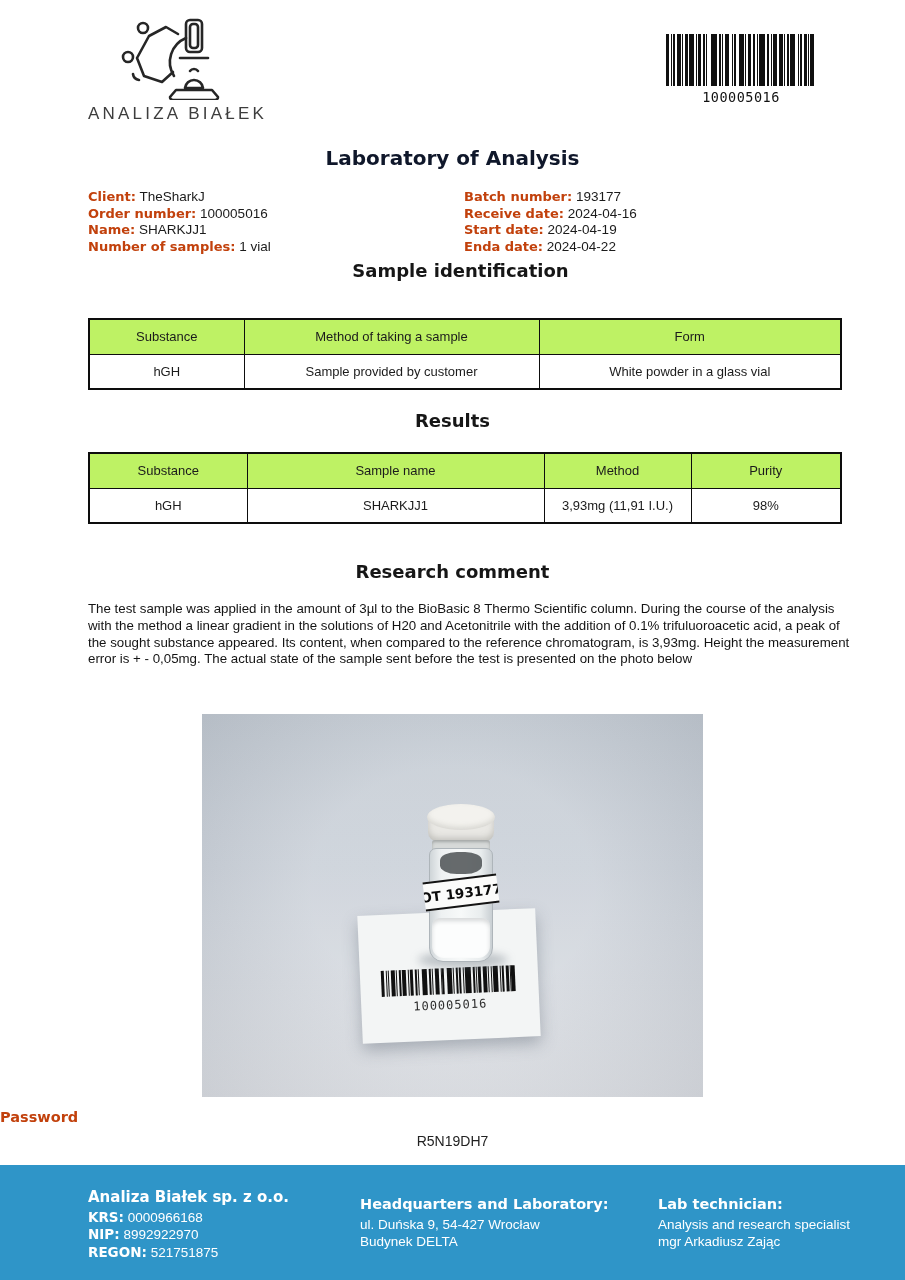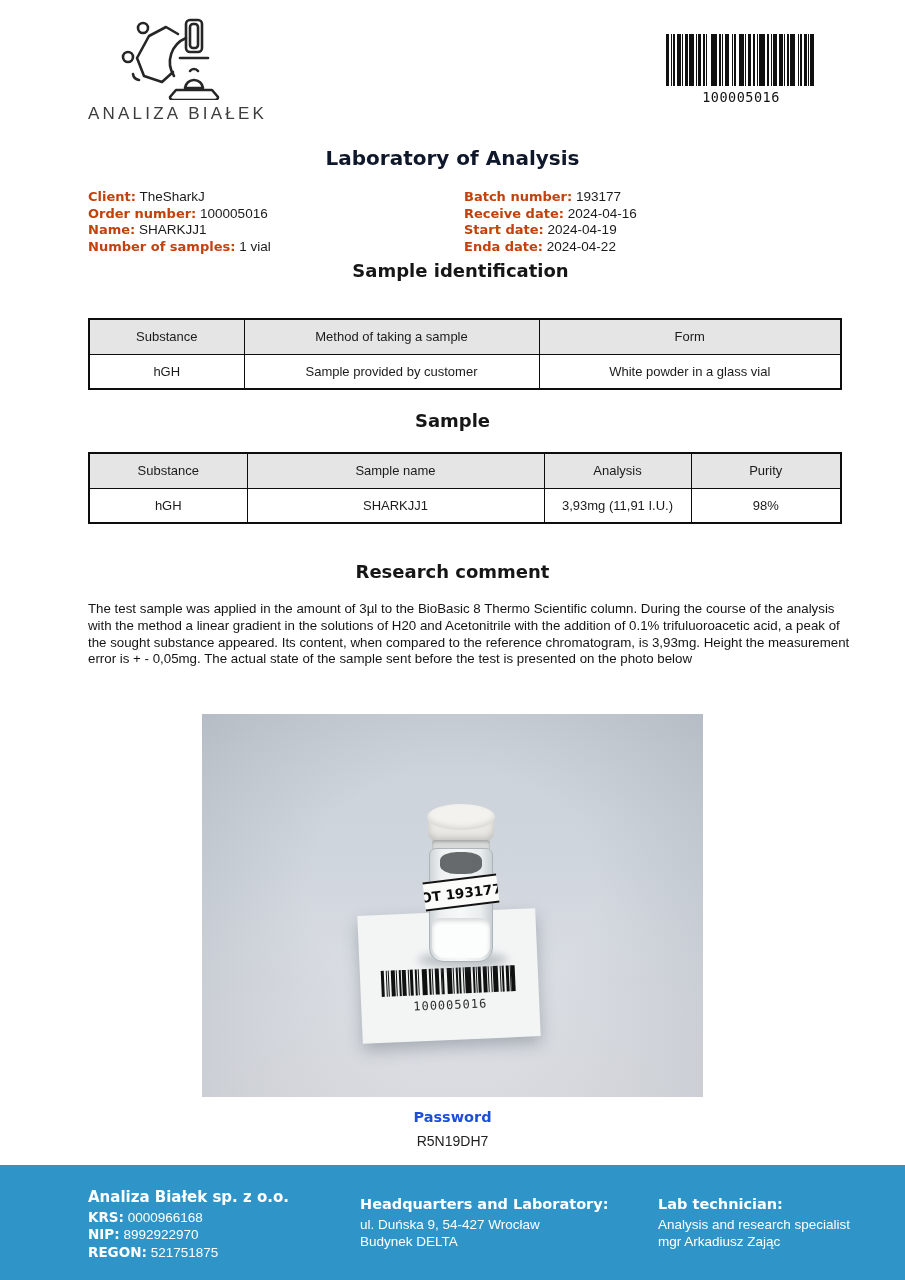--- a/index.html
+++ b/index.html
@@ -25,21 +25,21 @@
   .info-right { left:464px; top:189px; }
 
   h2.section { position:absolute; left:0; width:100%; text-align:center;
                font-family:"DejaVu Sans", sans-serif; font-size:18px; font-weight:bold; color:#161616; }
 
   
   table.data { position:absolute; left:88px; border-collapse:collapse; table-layout:fixed; width:752px;
                border:2px solid #0d0d0d; }
   table.data td, table.data th { border:1px solid #0d0d0d; height:35px; text-align:center; vertical-align:middle;
                font-size:13px; font-weight:normal; padding:0 4px; }
-  table.data thead th { background:#e5e5e5; }
+  table.data thead th { background:#bef264; }
 
   
   p.comment { position:absolute; left:88px; top:601px; width:768px; font-size:13.3px; line-height:16.8px; color:#141414; }
 
   
   .photo { position:absolute; left:202px; top:714px; width:501px; height:383px; overflow:hidden;
            background:linear-gradient(180deg,#c5ccd4 0%, #cbd1d9 40%, #d6dae0 70%, #e3e5e9 100%); }
   .photo .vignette { position:absolute; inset:0;
            background:radial-gradient(ellipse at 50% 45%, rgba(255,255,255,0.10) 40%, rgba(60,70,85,0.14) 100%); }
   .card { position:absolute; left:158px; top:198px; width:178px; height:128px; background:#f3f5f5;
@@ -63,22 +63,22 @@
              opacity:0.85; }
   .powder { position:absolute; left:2px; bottom:3px; width:58px; height:40px; background:#fcfdfd;
             border-radius:8px 8px 12px 12px; box-shadow:inset 0 3px 4px rgba(160,165,168,0.4); }
   .vial-label { position:absolute; left:-4px; top:72px; width:74px; height:29px; background:#fbfbfa;
                 border-top:2px solid #141414; border-bottom:2px solid #141414; transform:rotate(-7deg);
                 display:flex; align-items:center; justify-content:center; overflow:hidden; }
   .vial-label span { font-family:"DejaVu Sans", sans-serif; font-weight:bold; font-size:13.5px; color:#0c0c0c;
                      white-space:nowrap; }
 
   
-  .password-h { position:absolute; left:0; top:1109px; width:100%; text-align:center;
-                font-family:"DejaVu Sans", sans-serif; font-size:14.5px; font-weight:bold; color:#1d4ed8; }
+  .password-h { position:absolute; left:0; top:1109px; width:100%; text-align:left;
+                font-family:"DejaVu Sans", sans-serif; font-size:14.5px; font-weight:bold; color:#c2410c; }
   .password-v { position:absolute; left:0; top:1133px; width:100%; text-align:center; font-size:14px; color:#222; }
 
   
   .footer { position:absolute; left:0; top:1165px; width:905px; height:115px; background:#2f95c8; color:#ffffff; }
   .footer b { font-family:"DejaVu Sans", sans-serif; }
   .f-col { position:absolute; font-size:13.5px; line-height:17.5px; }
   .f-left { left:88px; top:24px; }
   .f-left .company { font-family:"DejaVu Sans", sans-serif; font-weight:bold; font-size:15px; margin-bottom:2px; }
   .f-mid { left:360px; top:31px; }
   .f-right { left:658px; top:31px; }
@@ -180,33 +180,33 @@
     </thead>
     <tbody>
       <tr>
         <td>hGH</td>
         <td>Sample provided by customer</td>
         <td>White powder in a glass vial</td>
       </tr>
     </tbody>
   </table>
 
-  <h2 class="section" style="top:410px;">Sample</h2>
+  <h2 class="section" style="top:410px;">Results</h2>
   <table class="data" style="top:452px;">
     <colgroup>
         <col style="width:158px">
         <col style="width:297px">
         <col style="width:147px">
         <col style="width:150px">
       </colgroup>
     <thead>
       <tr>
         <th>Substance</th>
         <th>Sample name</th>
-        <th>Analysis</th>
+        <th>Method</th>
         <th>Purity</th>
       </tr>
     </thead>
     <tbody>
       <tr>
         <td>hGH</td>
         <td>SHARKJJ1</td>
         <td>3,93mg (11,91 I.U.)</td>
         <td>98%</td>
       </tr>

